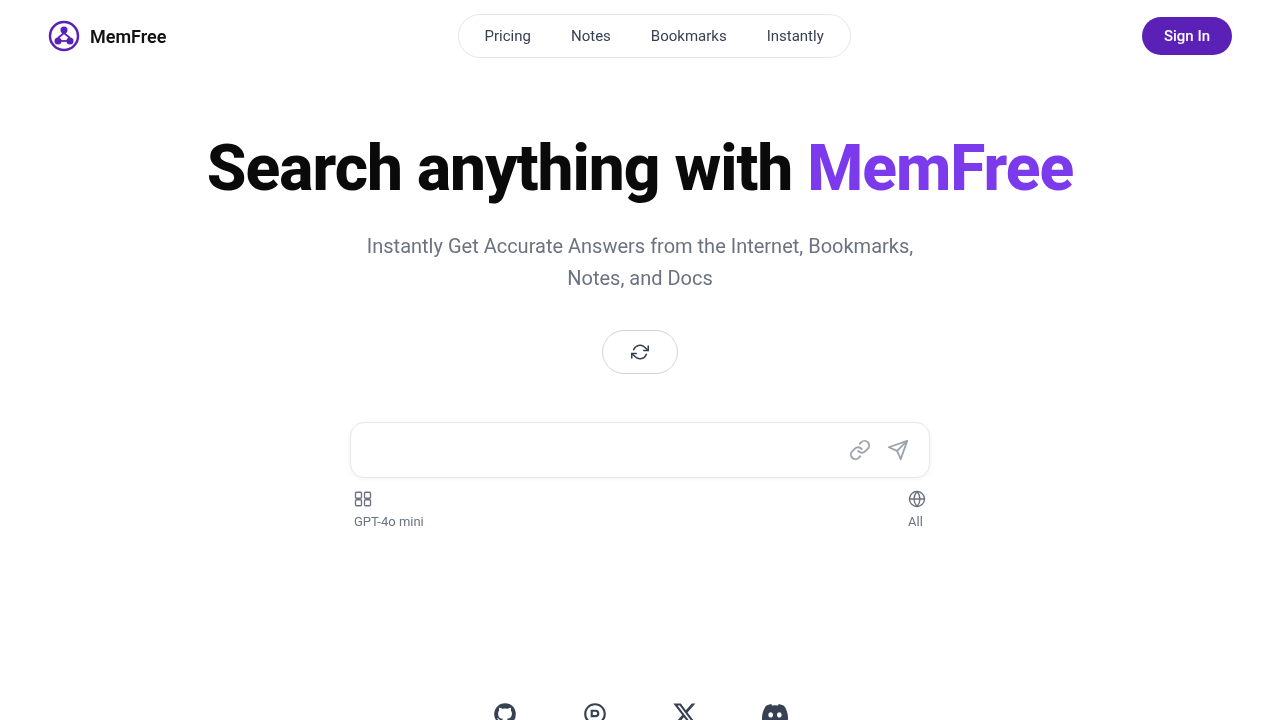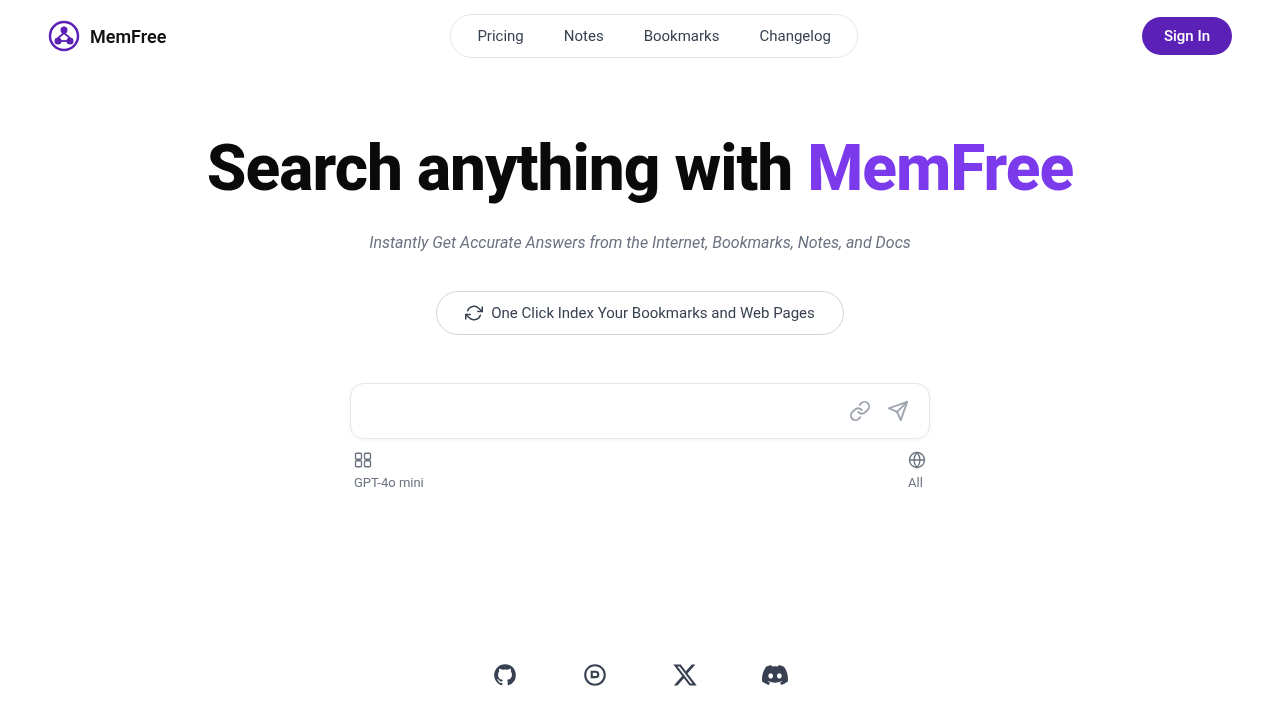--- a/index.html
+++ b/index.html
@@ -92,26 +92,25 @@
       letter-spacing: -1px;
       color: #0a0a0a;
       margin-bottom: 24px;
     }
 
     .hero-title .brand {
       color: #7c3aed;
     }
 
     .hero-subtitle {
-      font-size: 16px;
+      font-size: 20px;
       color: #6b7280;
       line-height: 1.6;
       max-width: 600px;
       margin-bottom: 36px;
-      font-style: italic;
     }
 
     .index-btn {
       display: inline-flex;
       align-items: center;
       gap: 8px;
       border: 1px solid #d1d5db;
       border-radius: 9999px;
       padding: 12px 28px;
       font-size: 15px;
@@ -232,40 +231,39 @@
       <line x1="16" y1="13" x2="22" y2="18" stroke="#5b21b6" stroke-width="1.8"></line>
       <line x1="10" y1="21" x2="22" y2="21" stroke="#5b21b6" stroke-width="1.8"></line>
     </svg>
     <span class="logo-text">MemFree</span>
   </a>
 
   <nav>
     <a href="#">Pricing</a>
     <a href="#">Notes</a>
     <a href="#">Bookmarks</a>
-    <a href="#">Changelog</a>
+    <a href="#">Instantly</a>
   </nav>
 
   <a href="#" class="sign-in-btn">Sign In</a>
 </header>
 
 <section class="hero">
   <h1 class="hero-title">
     <span>Search anything with </span><span class="brand">MemFree</span>
   </h1>
 
   <p class="hero-subtitle">Instantly Get Accurate Answers from the Internet, Bookmarks, Notes, and Docs</p>
 
   <a href="#" class="index-btn">
     <svg width="18" height="18" viewBox="0 0 24 24" fill="none" stroke="currentColor" stroke-width="2" stroke-linecap="round" stroke-linejoin="round">
       <polyline points="23 4 23 10 17 10"></polyline>
       <polyline points="1 20 1 14 7 14"></polyline>
       <path d="M3.51 9a9 9 0 0 1 14.85-3.36L23 10M1 14l4.64 4.36A9 9 0 0 0 20.49 15"></path>
     </svg>
-    <span>One Click Index Your Bookmarks and Web Pages</span>
   </a>
 
   <div class="search-container">
     <div class="search-box">
       <input class="search-input" type="text" placeholder="" style="">
       <div class="search-actions">
         <button class="search-icon-btn" title="Attach link">
           <svg width="22" height="22" viewBox="0 0 24 24" fill="none" stroke="currentColor" stroke-width="2" stroke-linecap="round" stroke-linejoin="round">
             <path d="M10 13a5 5 0 0 0 7.54.54l3-3a5 5 0 0 0-7.07-7.07l-1.72 1.71"></path>
             <path d="M14 11a5 5 0 0 0-7.54-.54l-3 3a5 5 0 0 0 7.07 7.07l1.71-1.71"></path>

